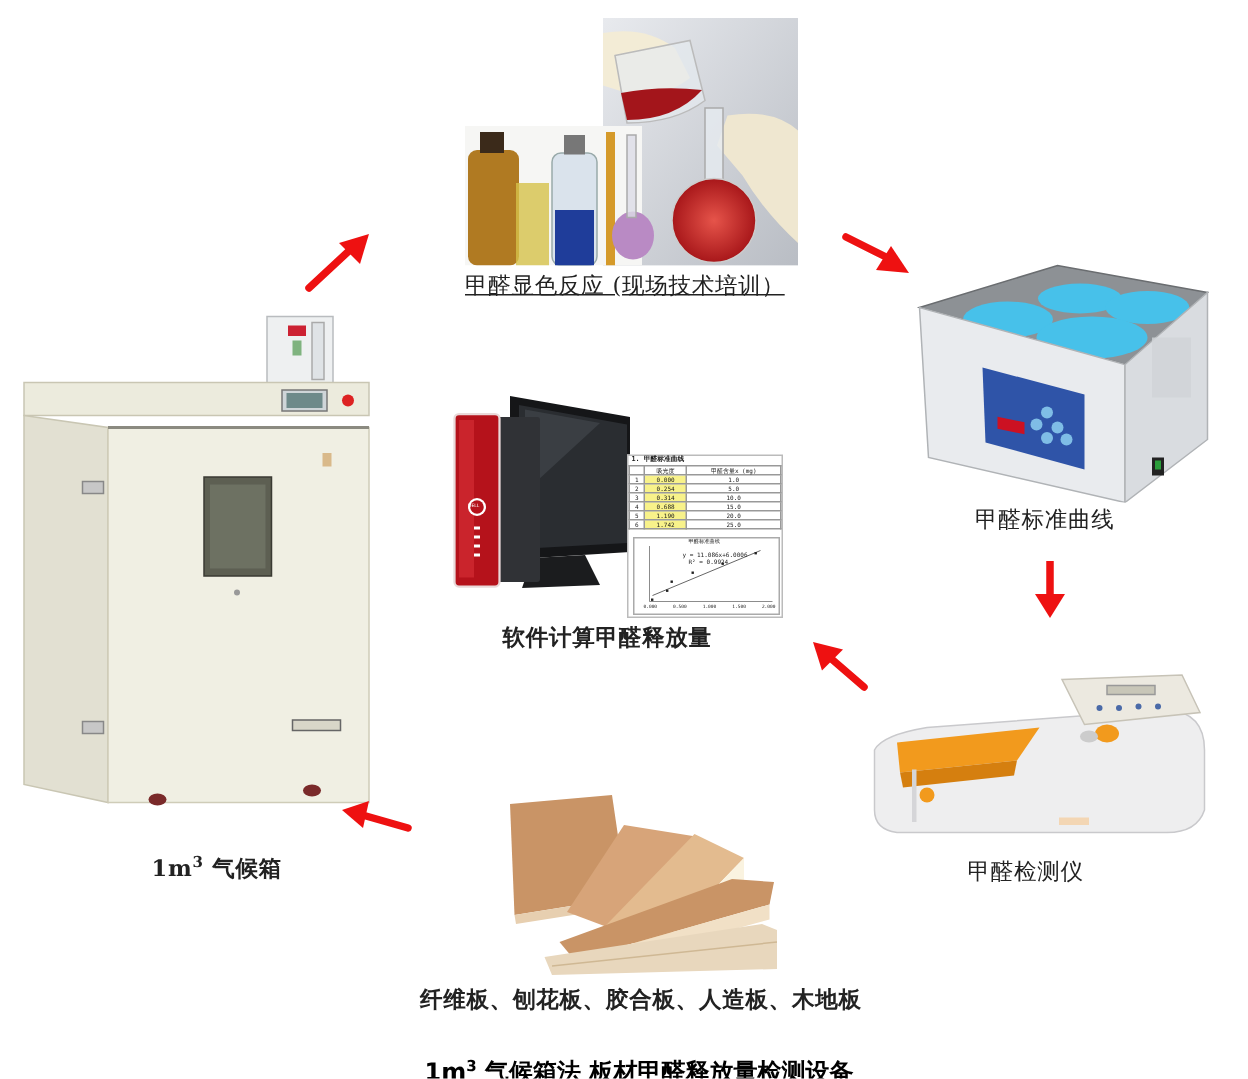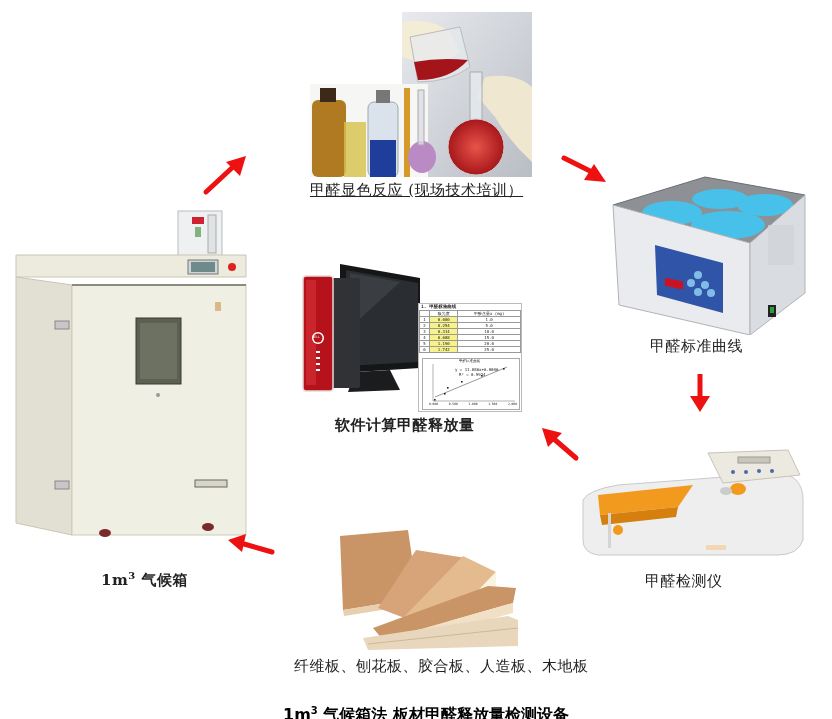--- a/index.html
+++ b/index.html
@@ -160,21 +160,21 @@
     <polygon points="40,80 78,22 128,30 72,92" fill="#d7a479"></polygon>
     <polygon points="72,92 128,30 130,36 74,98" fill="#f2e7d3"></polygon>
     <polygon points="60,95 125,28 158,44 100,104" fill="#e3bb8f"></polygon>
     <polygon points="100,104 158,44 158,62 102,118" fill="#faf3e0"></polygon>
     <polygon points="35,100 150,58 178,60 175,75 45,112" fill="#c99466"></polygon>
     <polygon points="45,112 175,75 175,85 47,120" fill="#f1e0c6"></polygon>
     <polygon points="25,110 170,88 180,92 180,118 30,122" fill="#e8d7bd"></polygon>
     <line x1="30" y1="116" x2="180" y2="100" stroke="#cfb894" stroke-width="1"></line>
   </svg>
 </div>
-<div class="caption" style="left:294px;top:657px;">纤维板、刨花板、胶合板、人造板、木地板</div>
+<div class="caption" style="left:280px;top:657px;font-weight:bold;">纤维板、刨花板、胶合板、人造板、木地板</div>
 
 <div class="abs" style="left:300px;top:258px;width:120px;height:140px;">
   <svg width="120" height="140" viewBox="0 0 120 140">
 
     <polygon points="40,6 120,20 120,110 40,115" fill="#151618"></polygon>
     <polygon points="46,12 118,25 118,104 46,108" fill="#2a2d31"></polygon>
     <polygon points="50,15 100,24 50,70" fill="#4a4f55" opacity="0.5"></polygon>
 
     <polygon points="55,114 90,112 100,132 48,134" fill="#1b1c1e"></polygon>
 

